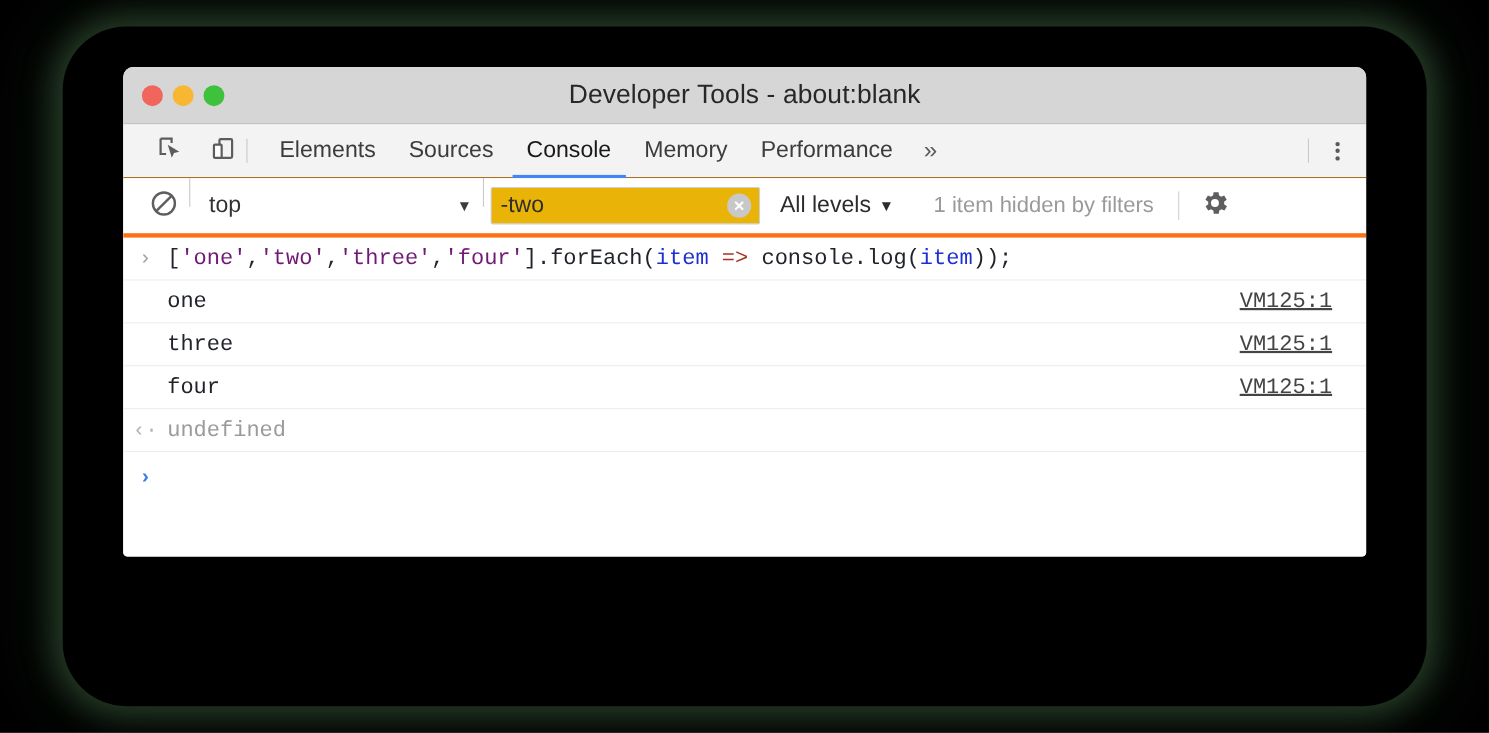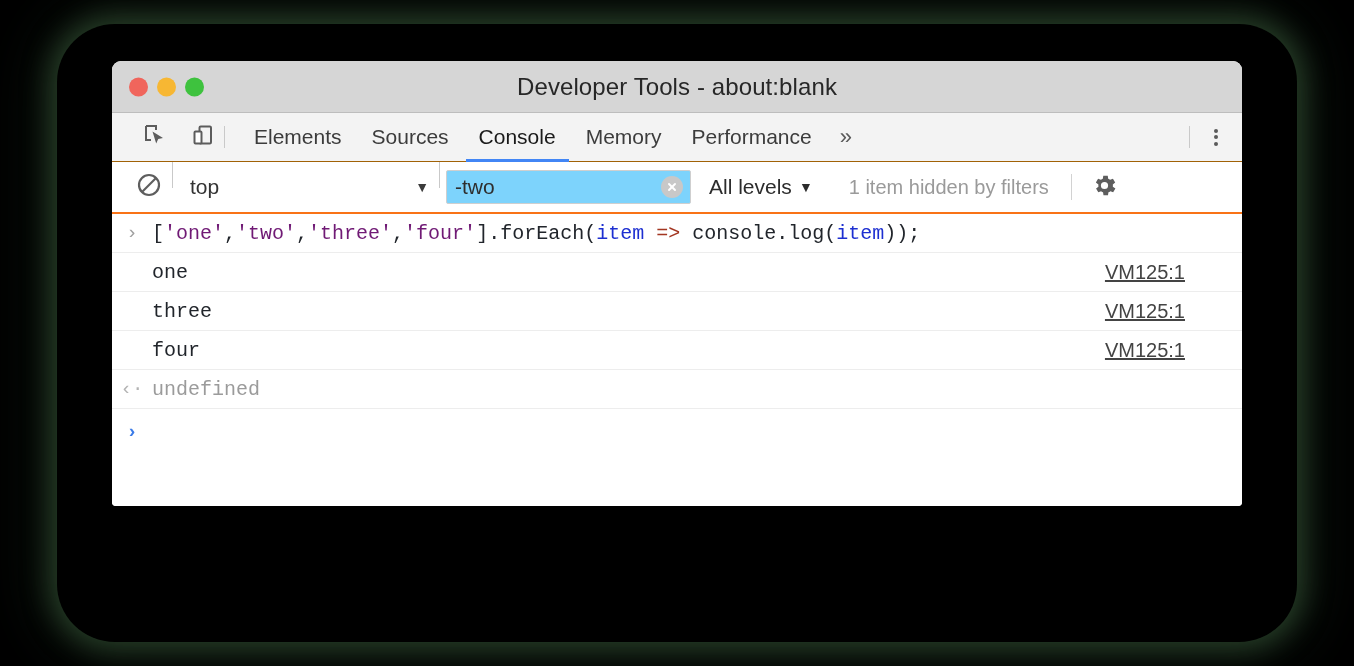--- a/index.html
+++ b/index.html
@@ -156,21 +156,21 @@
     border-radius: 50%;
     background: #5a5a5a;
     display: block;
     margin: 2.5px 0;
   }
 
   
   #console-toolbar {
     height: 50px;
     background: #ffffff;
-    border-bottom: 2px solid #f97316;
+    border-bottom: 4px solid #f97316;
     display: flex;
     align-items: center;
     position: relative;
   }
   #clear-console-btn {
     width: 46px;
     margin-left: 14px;
     display: flex;
     align-items: center;
     justify-content: center;
@@ -196,21 +196,21 @@
     font-size: 14px;
     color: #3b3b3b;
   }
   #filter-box {
     width: 243px;
     height: 32px;
     border: 1px solid #cfcfcf;
     border-radius: 2px;
     display: flex;
     align-items: center;
-    background: #7dd3fc;
+    background: #eab308;
     margin-left: 6px;
     position: relative;
   }
   #filter-input {
     border: none;
     outline: none;
     background: transparent;
     font-size: 21px;
     color: #2e2e2e;
     padding-left: 8px;
@@ -289,26 +289,26 @@
   .gutter-in    { color: #a0a0a0; }
   .gutter-out   { color: #b3b3b3; }
   .gutter-prompt{ color: #3c7ce8; font-weight: bold; }
   .row-text {
     flex: 1 1 auto;
     color: #21252b;
     white-space: pre;
     overflow: hidden;
   }
   .row-link {
-    margin-right: 57px;
+    margin-right: 31px;
     font-size: 20px;
     color: #444444;
     text-decoration: underline;
     cursor: pointer;
-    font-family: Liberation Sans, sans-serif;
+    font-family: Liberation Mono, monospace;
     white-space: nowrap;
   }
   .tok-str   { color: #701a75; }
   .tok-ident { color: #1d2fd1; }
   .tok-arrow { color: #a33621; }
   .tok-plain { color: #21252b; }
   .row-undefined .row-text { color: #9b9b9b; }
 
   #input-row { min-height: 46px; }
 </style>

